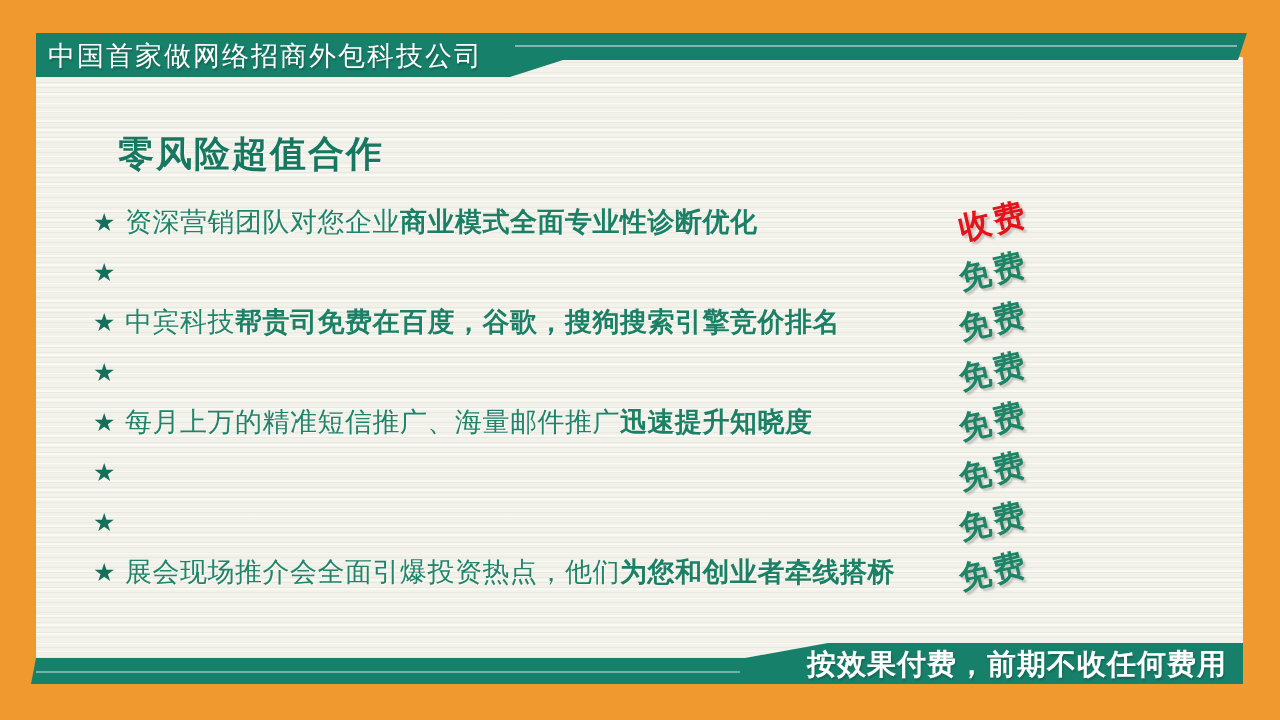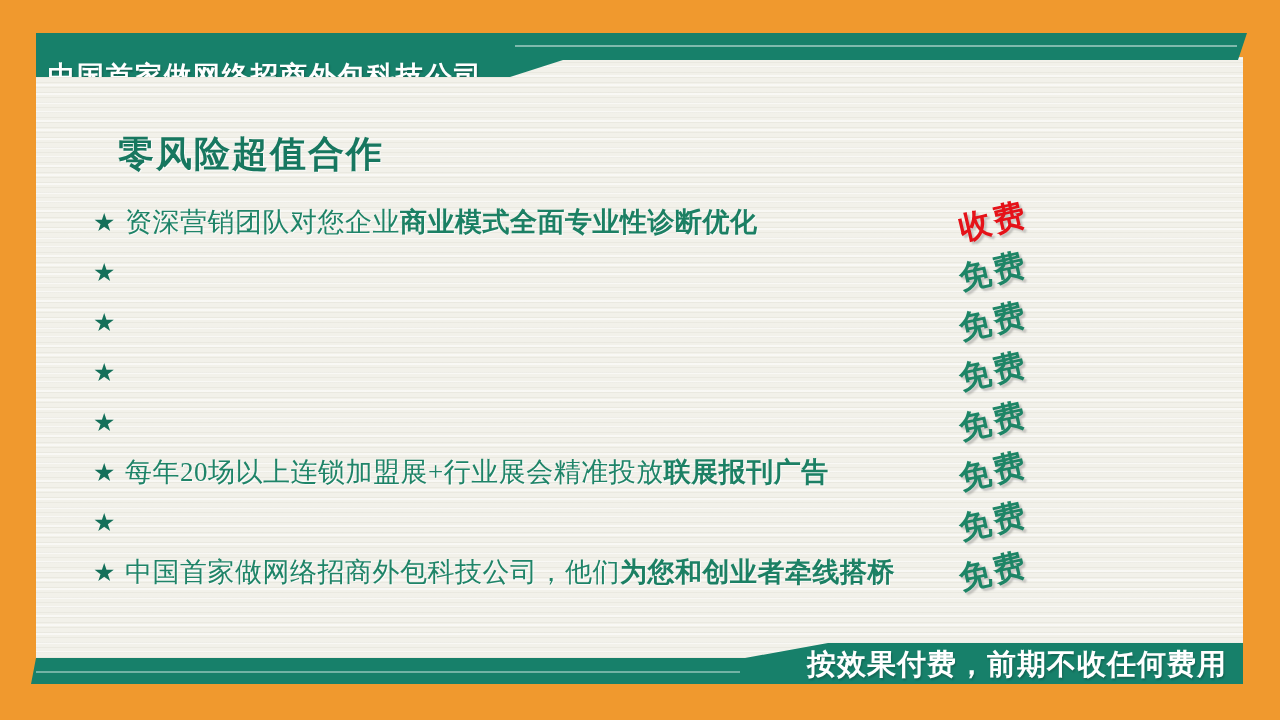--- a/index.html
+++ b/index.html
@@ -21,24 +21,23 @@
     position:absolute;left:36px;top:33px;width:1211px;height:44px;
     background:#17806A;
     clip-path:polygon(0 0,1211px 0,1202px 27px,527px 27px,474px 44px,0 44px);
   }
   .banner-line{
     position:absolute;left:479px;top:12px;width:722px;height:2px;
     background:rgba(255,255,255,0.45);
   }
   .banner-text{
     position:absolute;left:12px;top:0;height:44px;line-height:46px;
-    color:#FFFFFF;font-size:27px;font-weight:bold;letter-spacing:2px;
+    color:#FFFFFF;font-size:27px;font-weight:normal;letter-spacing:2px;
     text-shadow:1px 2px 2px rgba(0,0,0,0.25);
     white-space:nowrap;
-    margin-top:20px;
   }
   
   .slide-title{
     position:absolute;left:90px;top:130px;
     font-size:36px;font-weight:bold;color:#17775F;letter-spacing:2px;
     text-shadow:1px 1px 0 rgba(255,255,255,0.7);
     white-space:nowrap;
     margin-left:28px;
   }
   
@@ -103,47 +102,48 @@
     <span class="fee paid">收费</span>
   </div>
 
   <div class="row">
     <span class="star">★</span>
     <span class="fee free">免费</span>
   </div>
 
   <div class="row">
     <span class="star">★</span>
+    <span class="row-text"><span>中宾科技</span><b>帮贵司免费在百度，谷歌，搜狗搜索引擎竞价排名</b><span></span></span>
+    <span class="fee free">免费</span>
+  </div>
+
+  <div class="row">
+    <span class="star">★</span>
+    <span class="fee free">免费</span>
+  </div>
+
+  <div class="row">
+    <span class="star">★</span>
+    <span class="row-text"><span>每月上万的精准短信推广、海量邮件推广</span><b>迅速提升知晓度</b><span></span></span>
     <span class="fee free">免费</span>
   </div>
 
   <div class="row">
     <span class="star">★</span>
     <span class="fee free">免费</span>
   </div>
 
   <div class="row">
     <span class="star">★</span>
     <span class="fee free">免费</span>
   </div>
 
   <div class="row">
     <span class="star">★</span>
-    <span class="row-text"><span>每年20场以上连锁加盟展+行业展会精准投放</span><b>联展报刊广告</b><span></span></span>
-    <span class="fee free">免费</span>
-  </div>
-
-  <div class="row">
-    <span class="star">★</span>
-    <span class="fee free">免费</span>
-  </div>
-
-  <div class="row">
-    <span class="star">★</span>
-    <span class="row-text"><span>中国首家做网络招商外包科技公司，他们</span><b>为您和创业者牵线搭桥</b><span></span></span>
+    <span class="row-text"><span>展会现场推介会全面引爆投资热点，他们</span><b>为您和创业者牵线搭桥</b><span></span></span>
     <span class="fee free">免费</span>
   </div>
 
 </div>
 
 <div class="ribbon">
   <div class="ribbon-line"></div>
   <div class="ribbon-text">按效果付费，前期不收任何费用</div>
 </div>
 

